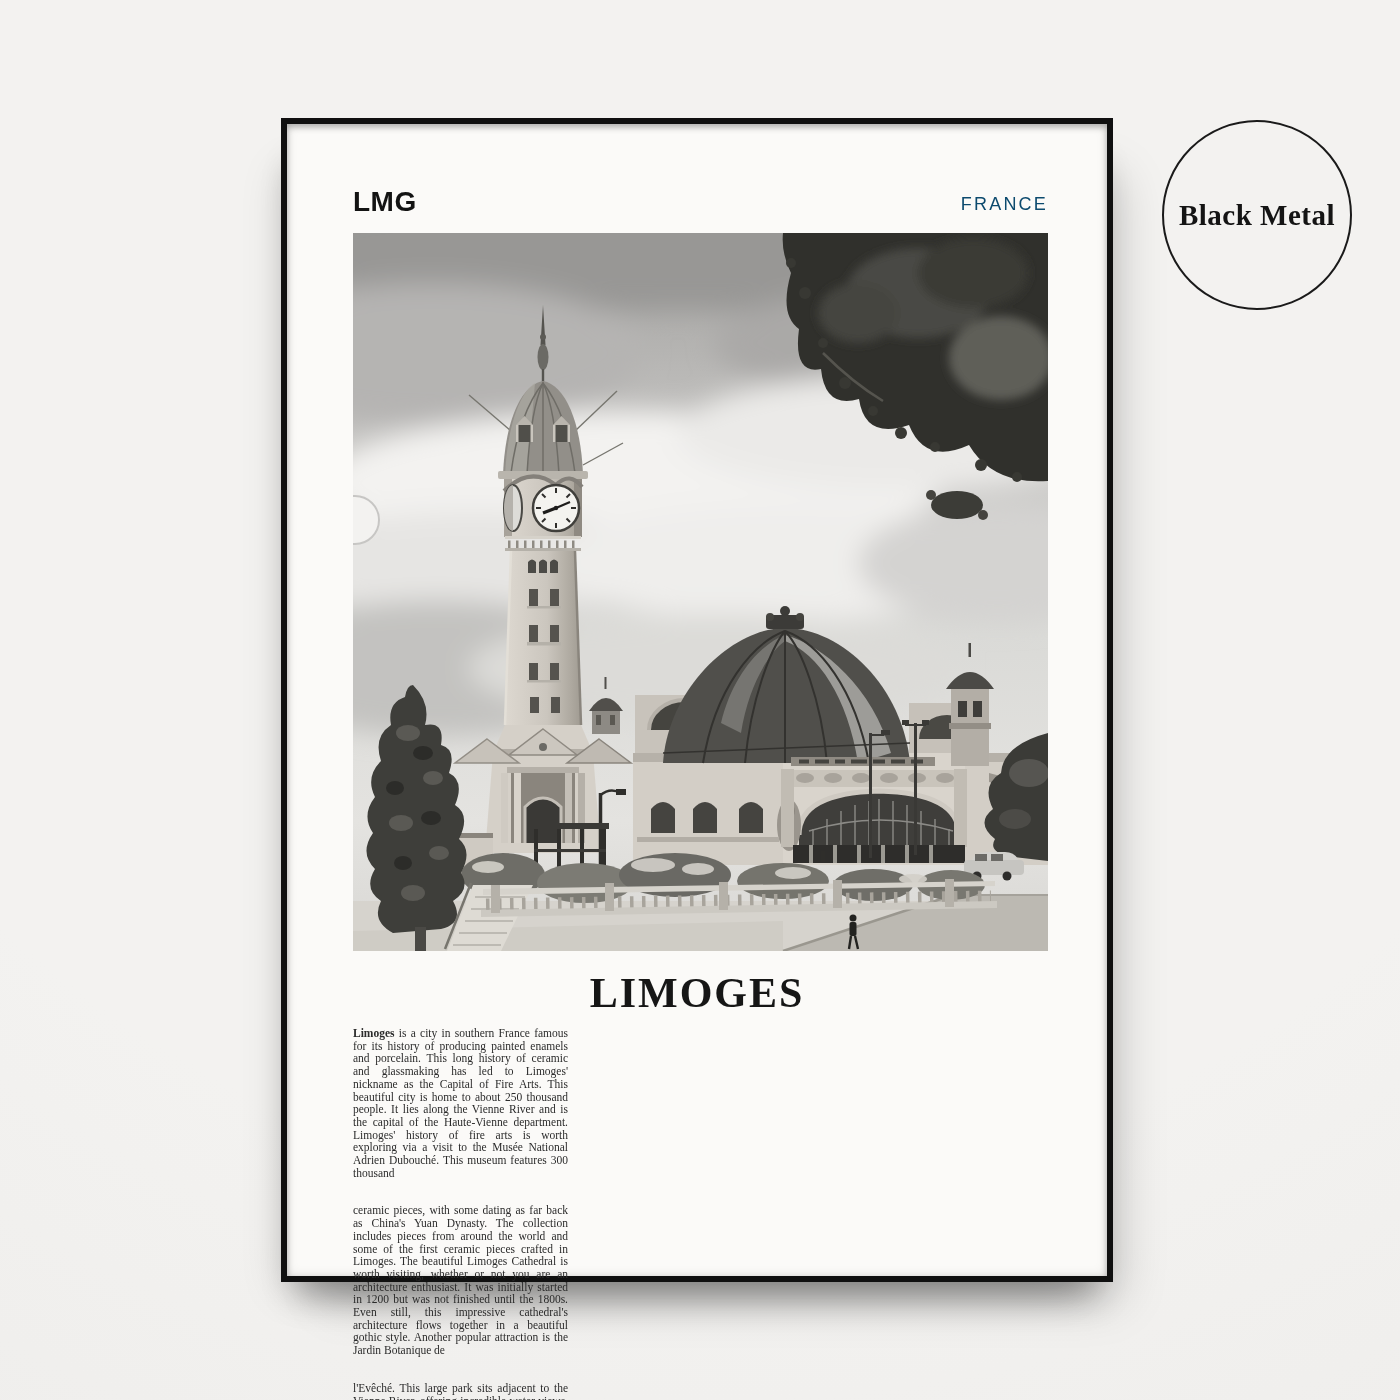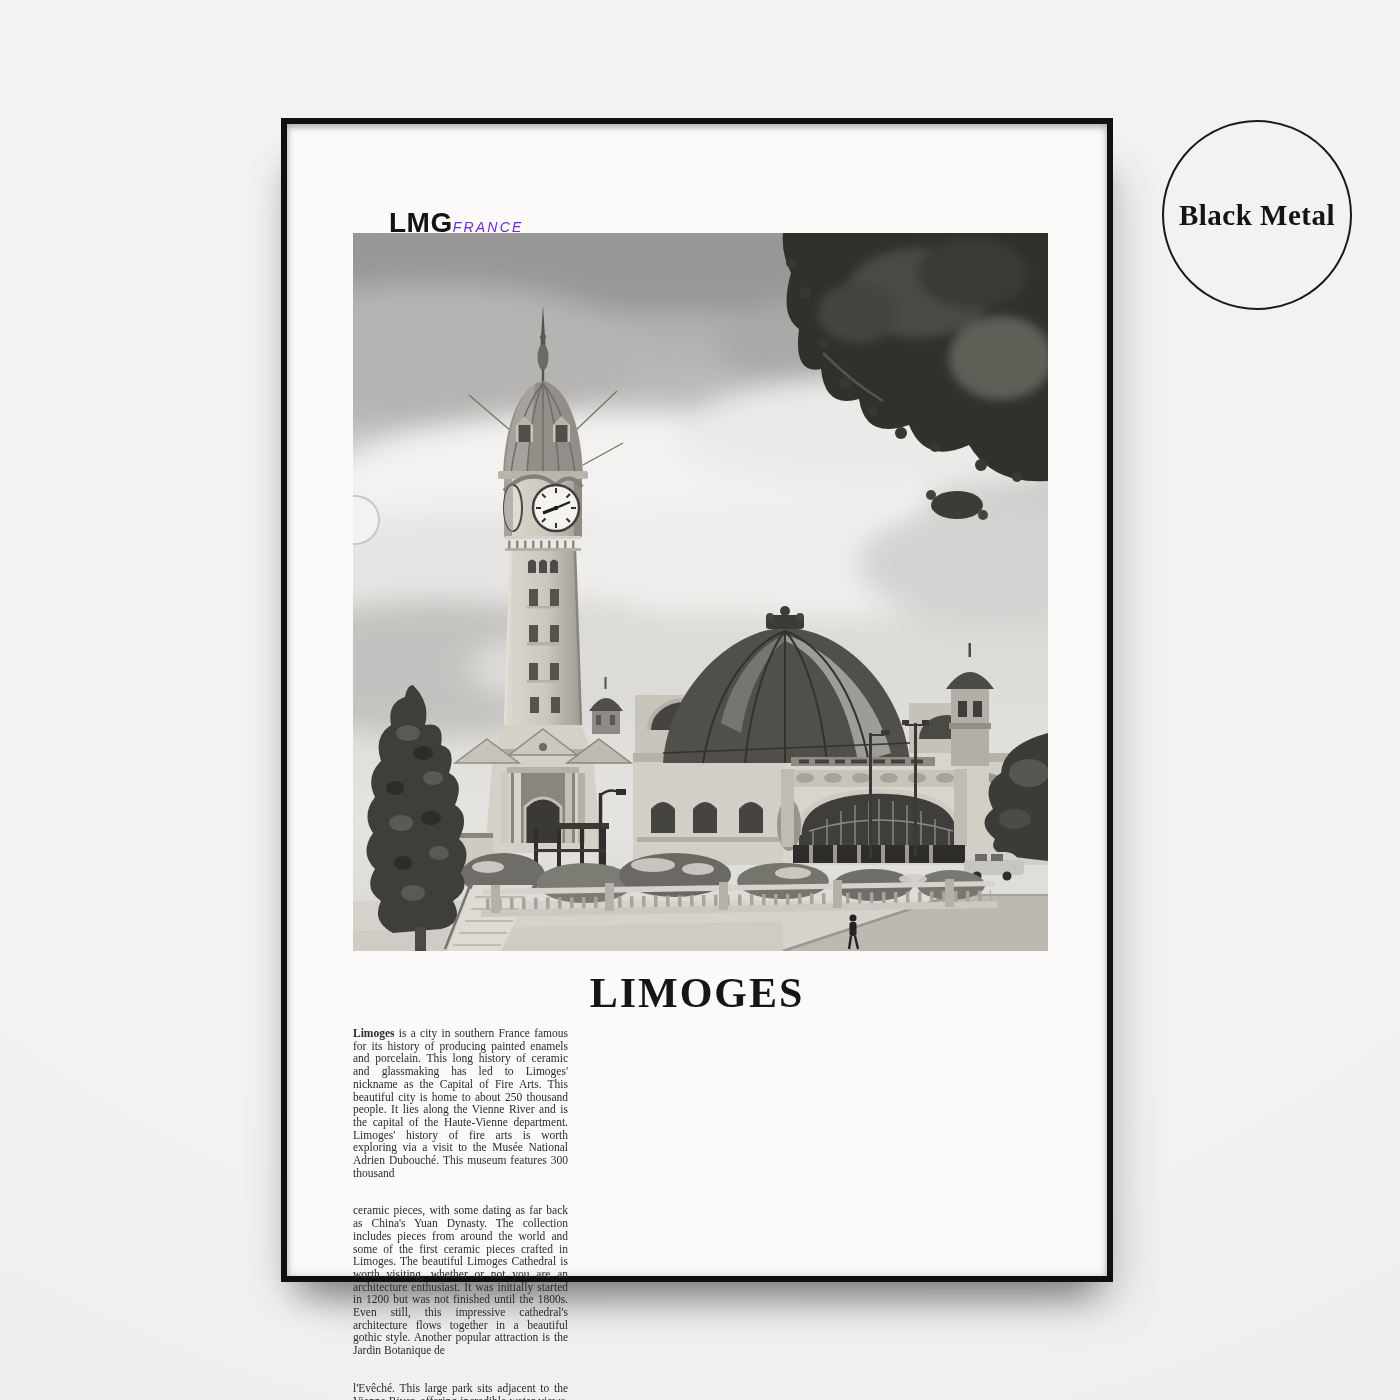--- a/index.html
+++ b/index.html
@@ -14,25 +14,25 @@
     box-shadow:
       0 30px 32px -16px rgba(0,0,0,0.30),
       26px 38px 46px -20px rgba(0,0,0,0.18),
       -20px 30px 40px -22px rgba(0,0,0,0.15);
   }
   .poster{
     position:absolute;inset:6px;background:#fbfaf8;
     box-shadow:inset 0 3px 6px rgba(0,0,0,0.28), inset 0 0 12px rgba(0,0,0,0.10);
   }
   .poster-header{
-    position:absolute;top:85px;left:66px;width:695px;
-    display:flex;align-items:flex-end;margin-left:36px;
+    position:absolute;top:64px;left:66px;width:695px;
+    display:flex;justify-content:space-between;align-items:flex-end;
   }
   .brand{font-size:28px;font-weight:800;letter-spacing:0.5px;color:#131313;line-height:1;}
-  .country{font-size:14px;letter-spacing:2.2px;color:#6d28d9;line-height:1;padding-bottom:3px;font-style:italic;}
+  .country{font-size:18px;letter-spacing:2.2px;color:#0c4a6e;line-height:1;padding-bottom:3px;}
   .photo{
     position:absolute;top:109px;left:66px;width:695px;height:718px;
     background:#cfcecb;overflow:hidden;
   }
   .photo svg{display:block;width:100%;height:100%;}
   .title{
     position:absolute;top:845px;left:0;right:0;margin:0;text-align:center;
     font-family:"Liberation Serif",serif;font-weight:700;font-size:42px;
     letter-spacing:2px;color:#161616;
   }

